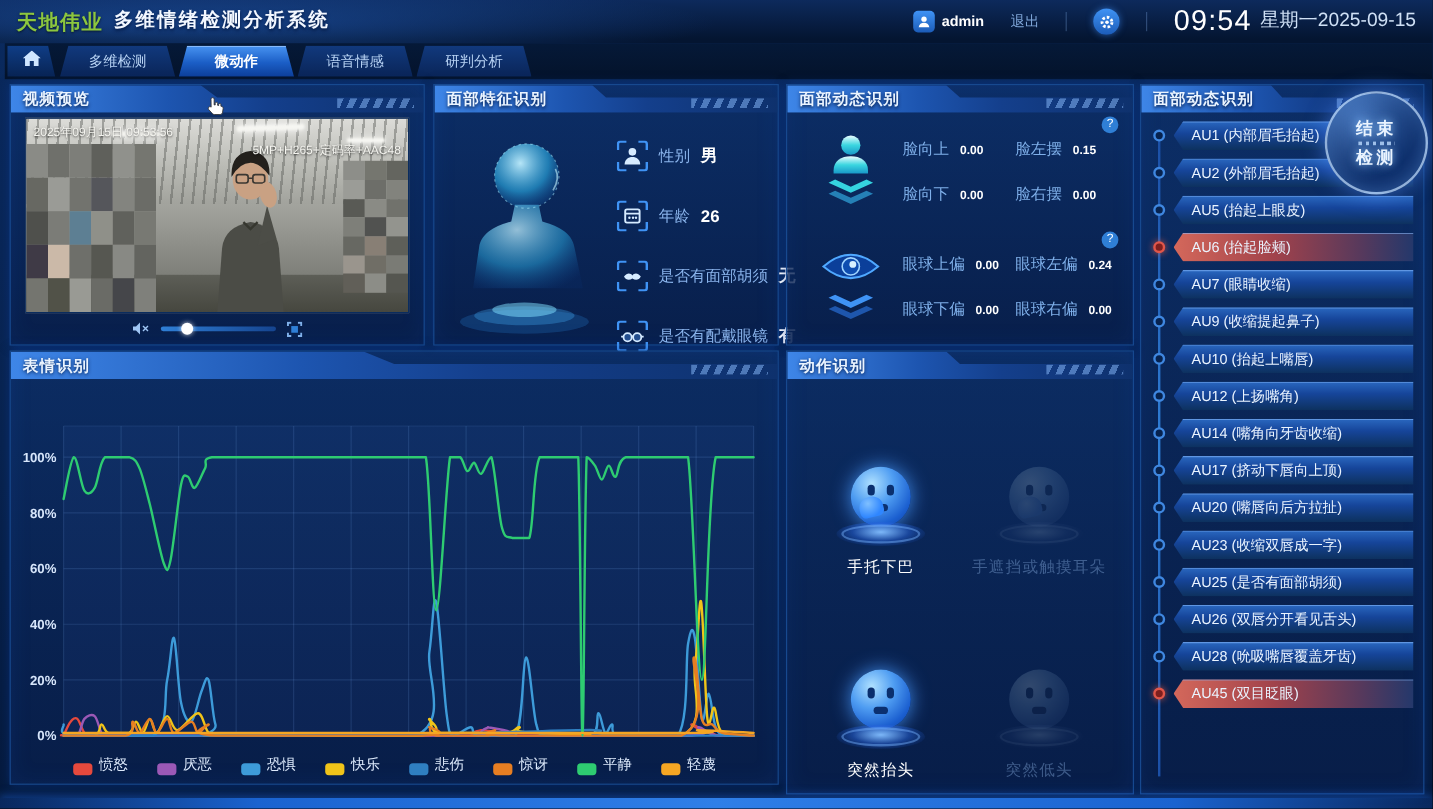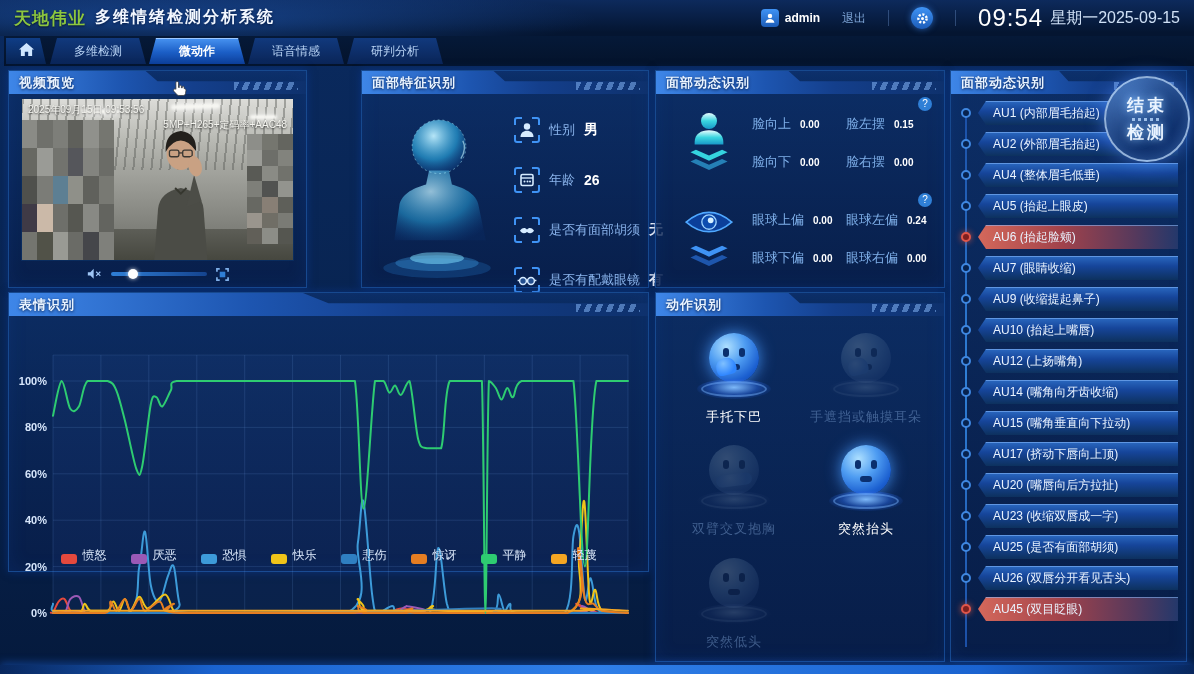--- a/index.html
+++ b/index.html
@@ -47,24 +47,24 @@
     box-shadow:0 0 8px rgba(10,60,160,.5),inset 0 0 18px rgba(20,80,190,.15)}
   .panel-hd{position:absolute;top:0;left:0;right:0;height:23px;z-index:1}
   .panel-hd::before{content:'';position:absolute;inset:0;
     background:linear-gradient(90deg,#3e86e8 0%,#1d55b0 38%,#143f8c 62%,#0e316d 100%);
     clip-path:polygon(0 0,46% 0,50% 45%,100% 45%,100% 100%,0 100%)}
   .panel-hd::after{content:'';position:absolute;right:8px;top:11px;width:64px;height:8px;
     background:repeating-linear-gradient(115deg,rgba(140,190,255,.5) 0 5px,transparent 5px 10px)}
   .panel-title{position:absolute;left:10px;top:3px;z-index:2;color:#eaf4ff;font-size:13px;font-weight:bold;
     letter-spacing:1px;text-shadow:0 1px 3px rgba(0,20,60,.85)}
 
-  #video-panel{left:8px;top:70px;width:299px;height:218px}
+  #video-panel{left:8px;top:70px;width:346px;height:218px}
   #features-panel{left:361px;top:70px;width:288px;height:218px}
   #dynamics-panel{left:655px;top:70px;width:290px;height:218px}
-  #expression-panel{left:8px;top:292px;width:641px;height:280px}
+  #expression-panel{left:8px;top:292px;width:641px;height:362px}
   #action-panel{left:655px;top:292px;width:290px;height:370px}
   #au-panel{left:950px;top:70px;width:237px;height:592px}
 
   
   .video-wrap{position:absolute;left:12px;right:12px;top:27px;height:163px;overflow:hidden;border:1px solid #0a2c5e;background:#8a8b86}
   .ceiling{position:absolute;left:0;right:0;top:0;height:46%;
     background:linear-gradient(180deg,#dcdcd8 0%,#b9bab4 55%,#9fa09a 100%)}
   .ceiling::after{content:'';position:absolute;inset:0;
     background:repeating-linear-gradient(96deg,rgba(90,92,88,.45) 0 2px,transparent 2px 9px)}
   .floor{position:absolute;left:0;right:0;top:44%;bottom:0;
@@ -146,21 +146,21 @@
   .au-row.active .au-bar{background:linear-gradient(90deg,#d4685b 0%,#a1424b 42%,#57395c 78%,#24386b 100%)}
   .au-row.active .au-dot{border-color:#e0564a;background:#7e1f1e;box-shadow:0 0 6px rgba(230,90,70,.8)}
 
   
   .end-btn{position:absolute;left:1104px;top:76px;width:86px;height:86px;border-radius:50%;z-index:50;cursor:pointer;
     display:flex;flex-direction:column;align-items:center;justify-content:center;
     background:radial-gradient(circle at 32% 26%,rgba(140,190,255,.45),rgba(12,45,105,.95) 62%),
                linear-gradient(180deg,#0e3f8f,#0a2a66);
     border:2px solid rgba(190,220,255,.75);
     box-shadow:0 0 18px rgba(80,140,255,.55),inset 0 0 18px rgba(120,180,255,.35)}
-  .end-line{color:#eaf4ff;font-size:17px;font-weight:bold;letter-spacing:3px;line-height:1.15;
+  .end-line{color:#eaf4ff;font-size:14px;font-weight:bold;letter-spacing:3px;line-height:1.15;
     text-shadow:0 0 8px rgba(140,200,255,.9)}
   .end-dots{width:30px;height:3px;margin:2px 0;
     background:repeating-linear-gradient(90deg,rgba(190,220,255,.8) 0 3px,transparent 3px 6px)}
 
   .footer-strip{position:absolute;left:0;right:0;bottom:0;height:9px;
     background:linear-gradient(90deg,rgba(20,80,190,.25) 0%,#1a63d0 18%,#2f7fe8 50%,#1a63d0 82%,rgba(20,80,190,.25) 100%);
     box-shadow:0 -2px 8px rgba(30,100,220,.5)}
 </style>
 </head>
 <body>
@@ -545,30 +545,20 @@
         <div class="action-item dim">
           <span class="ball">
             <span class="eye-l"></span>
             <span class="eye-r"></span>
             <span class="mouth"></span>
             <span class="hand"></span>
           </span>
           <span class="ped"></span>
           <span class="action-label">手遮挡或触摸耳朵</span>
         </div>
-        <div class="action-item dim">
-          <span class="ball">
-            <span class="eye-l"></span>
-            <span class="eye-r"></span>
-            <span class="mouth"></span>
-            <span class="arms"></span>
-          </span>
-          <span class="ped"></span>
-          <span class="action-label">双臂交叉抱胸</span>
-        </div>
         <div class="action-item on">
           <span class="ball">
             <span class="eye-l"></span>
             <span class="eye-r"></span>
             <span class="mouth"></span>
           </span>
           <span class="ped"></span>
           <span class="action-label">突然抬头</span>
         </div>
         <div class="action-item dim">
@@ -590,24 +580,20 @@
         <div class="au-row">
           <span class="au-dot"></span>
           <span class="au-bar">AU1 (内部眉毛抬起)</span>
         </div>
         <div class="au-row">
           <span class="au-dot"></span>
           <span class="au-bar">AU2 (外部眉毛抬起)</span>
         </div>
         <div class="au-row">
           <span class="au-dot"></span>
-          <span class="au-bar">AU4 (整体眉毛低垂)</span>
-        </div>
-        <div class="au-row">
-          <span class="au-dot"></span>
           <span class="au-bar">AU5 (抬起上眼皮)</span>
         </div>
         <div class="au-row active">
           <span class="au-dot"></span>
           <span class="au-bar">AU6 (抬起脸颊)</span>
         </div>
         <div class="au-row">
           <span class="au-dot"></span>
           <span class="au-bar">AU7 (眼睛收缩)</span>
         </div>
@@ -622,41 +608,41 @@
         <div class="au-row">
           <span class="au-dot"></span>
           <span class="au-bar">AU12 (上扬嘴角)</span>
         </div>
         <div class="au-row">
           <span class="au-dot"></span>
           <span class="au-bar">AU14 (嘴角向牙齿收缩)</span>
         </div>
         <div class="au-row">
           <span class="au-dot"></span>
-          <span class="au-bar">AU15 (嘴角垂直向下拉动)</span>
-        </div>
-        <div class="au-row">
-          <span class="au-dot"></span>
           <span class="au-bar">AU17 (挤动下唇向上顶)</span>
         </div>
         <div class="au-row">
           <span class="au-dot"></span>
           <span class="au-bar">AU20 (嘴唇向后方拉扯)</span>
         </div>
         <div class="au-row">
           <span class="au-dot"></span>
           <span class="au-bar">AU23 (收缩双唇成一字)</span>
         </div>
         <div class="au-row">
           <span class="au-dot"></span>
           <span class="au-bar">AU25 (是否有面部胡须)</span>
         </div>
         <div class="au-row">
           <span class="au-dot"></span>
           <span class="au-bar">AU26 (双唇分开看见舌头)</span>
+        </div>
+        <div class="au-row">
+          <span class="au-dot"></span>
+          <span class="au-bar">AU28 (吮吸嘴唇覆盖牙齿)</span>
         </div>
         <div class="au-row active">
           <span class="au-dot"></span>
           <span class="au-bar">AU45 (双目眨眼)</span>
         </div>
       </div>
   </section>
 
   <div class="end-btn">
     <span class="end-line">结束</span>

